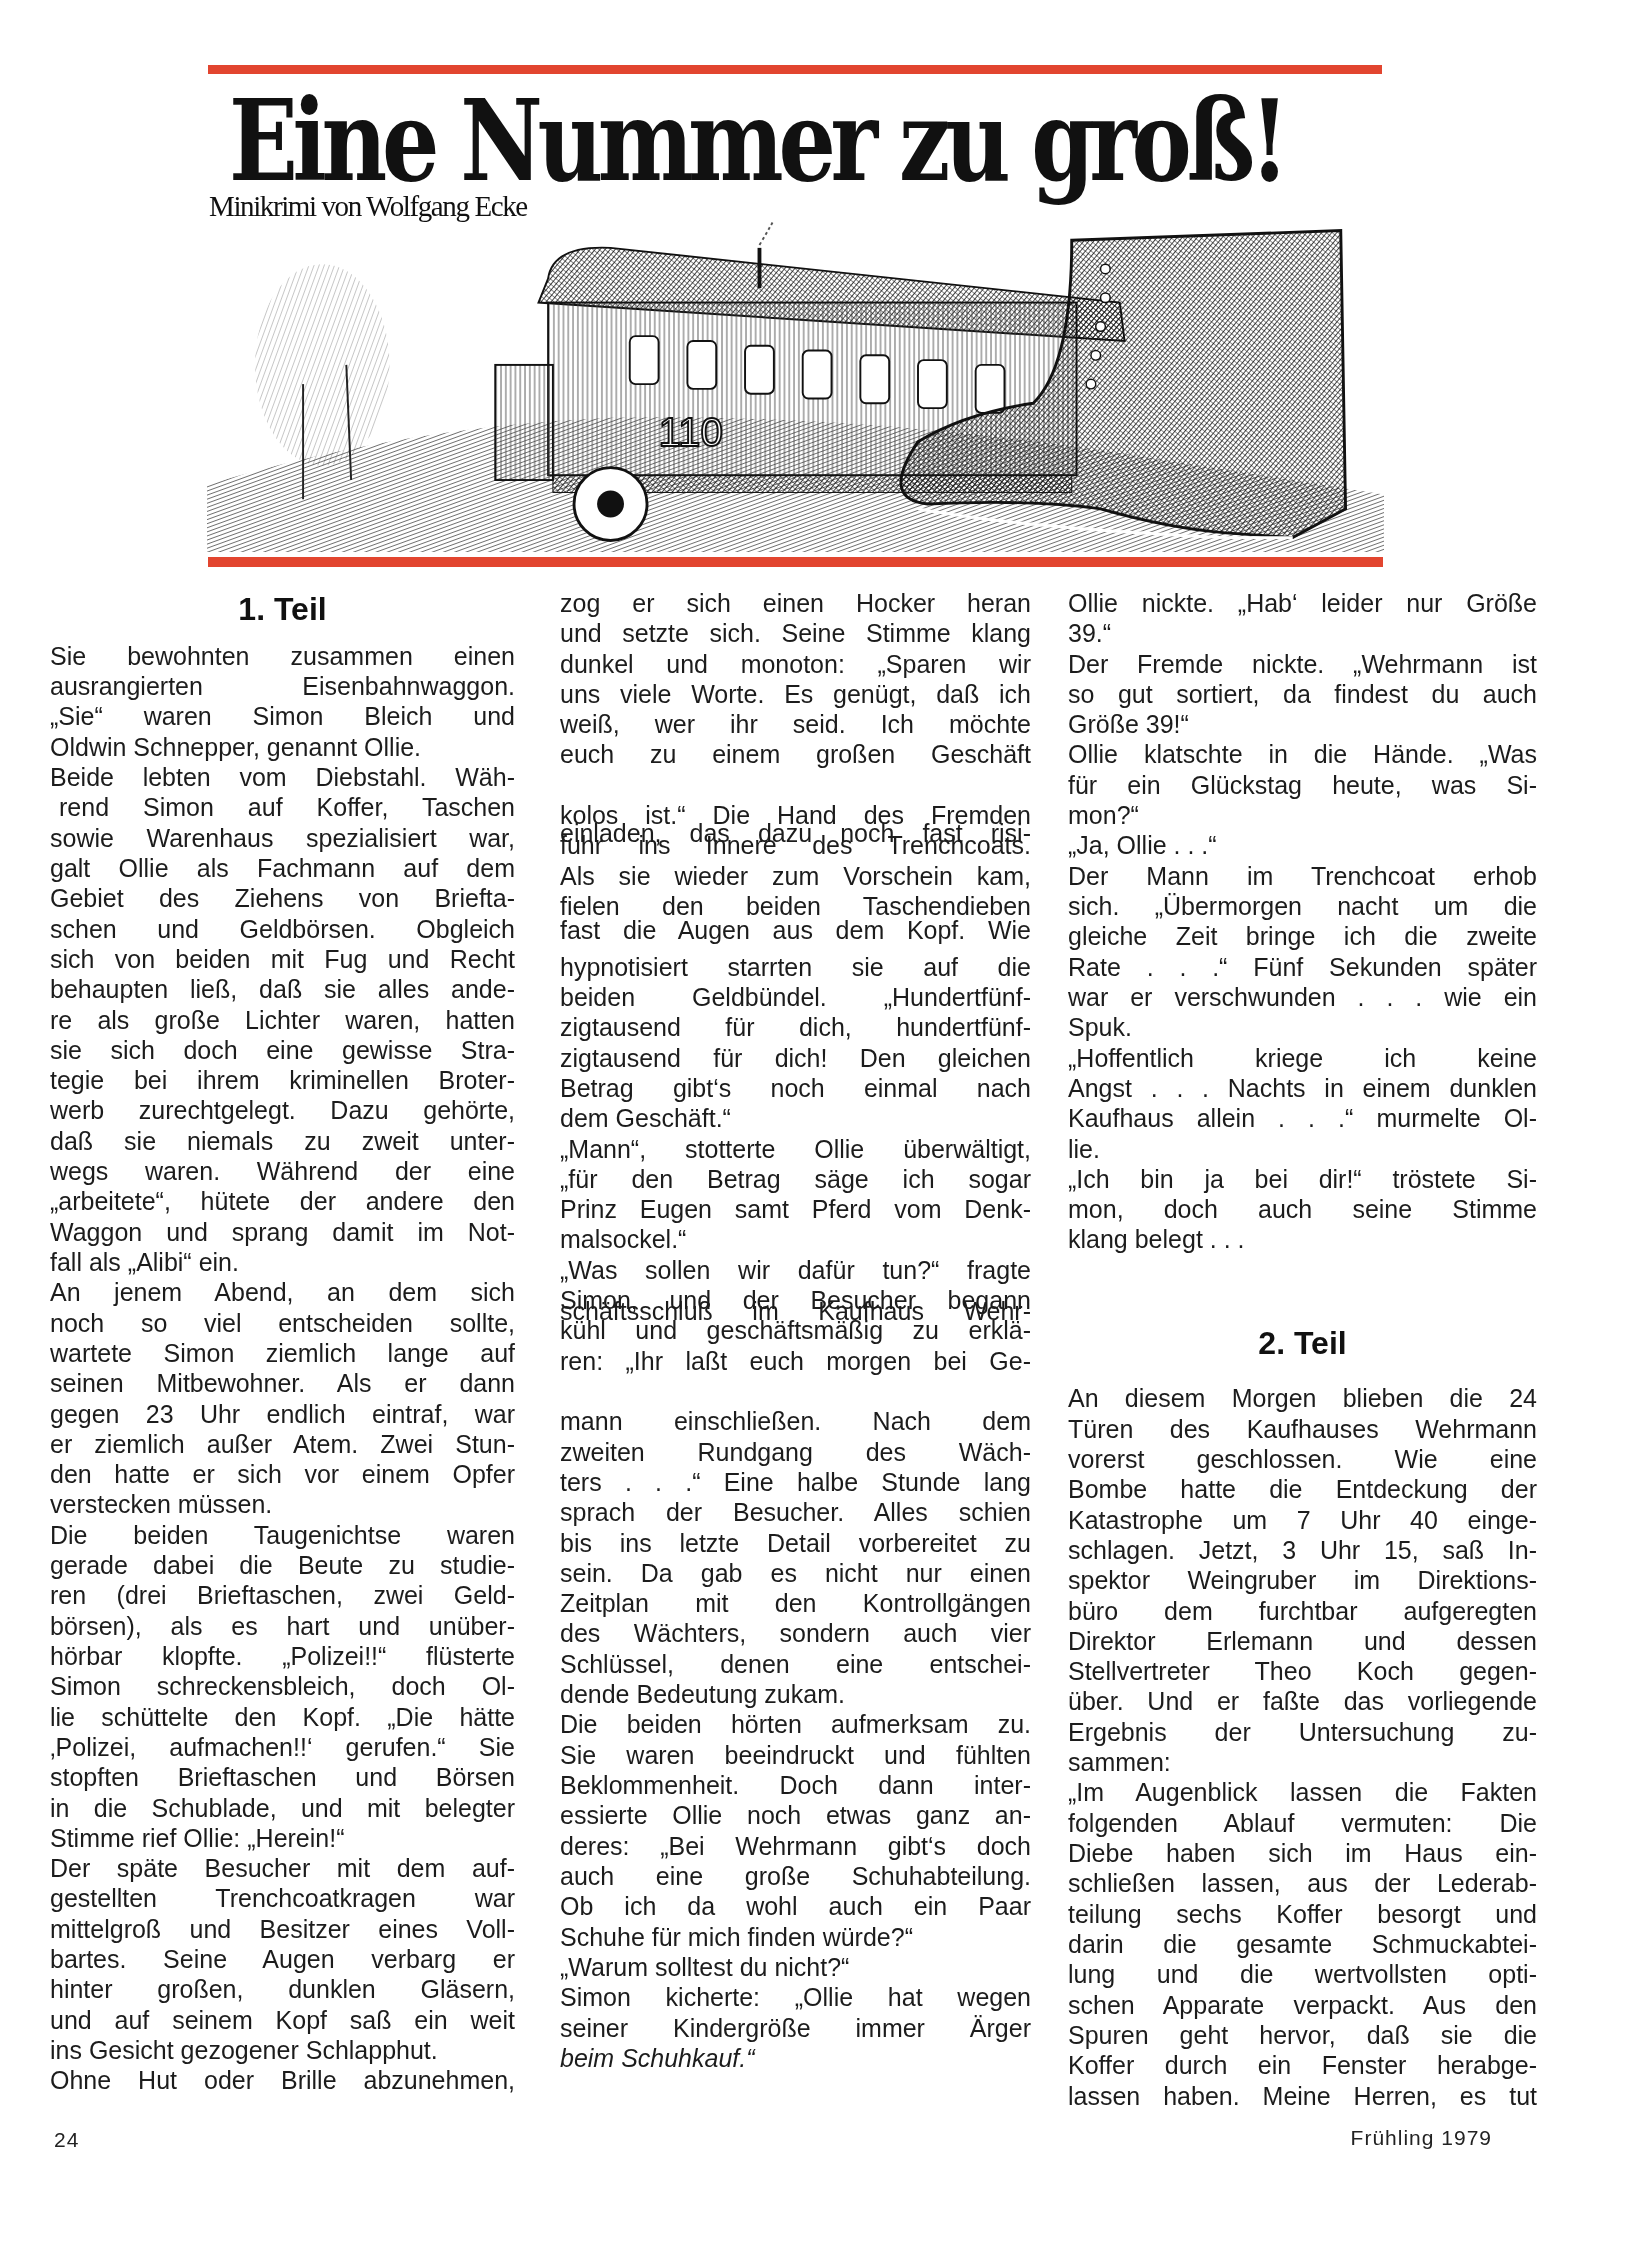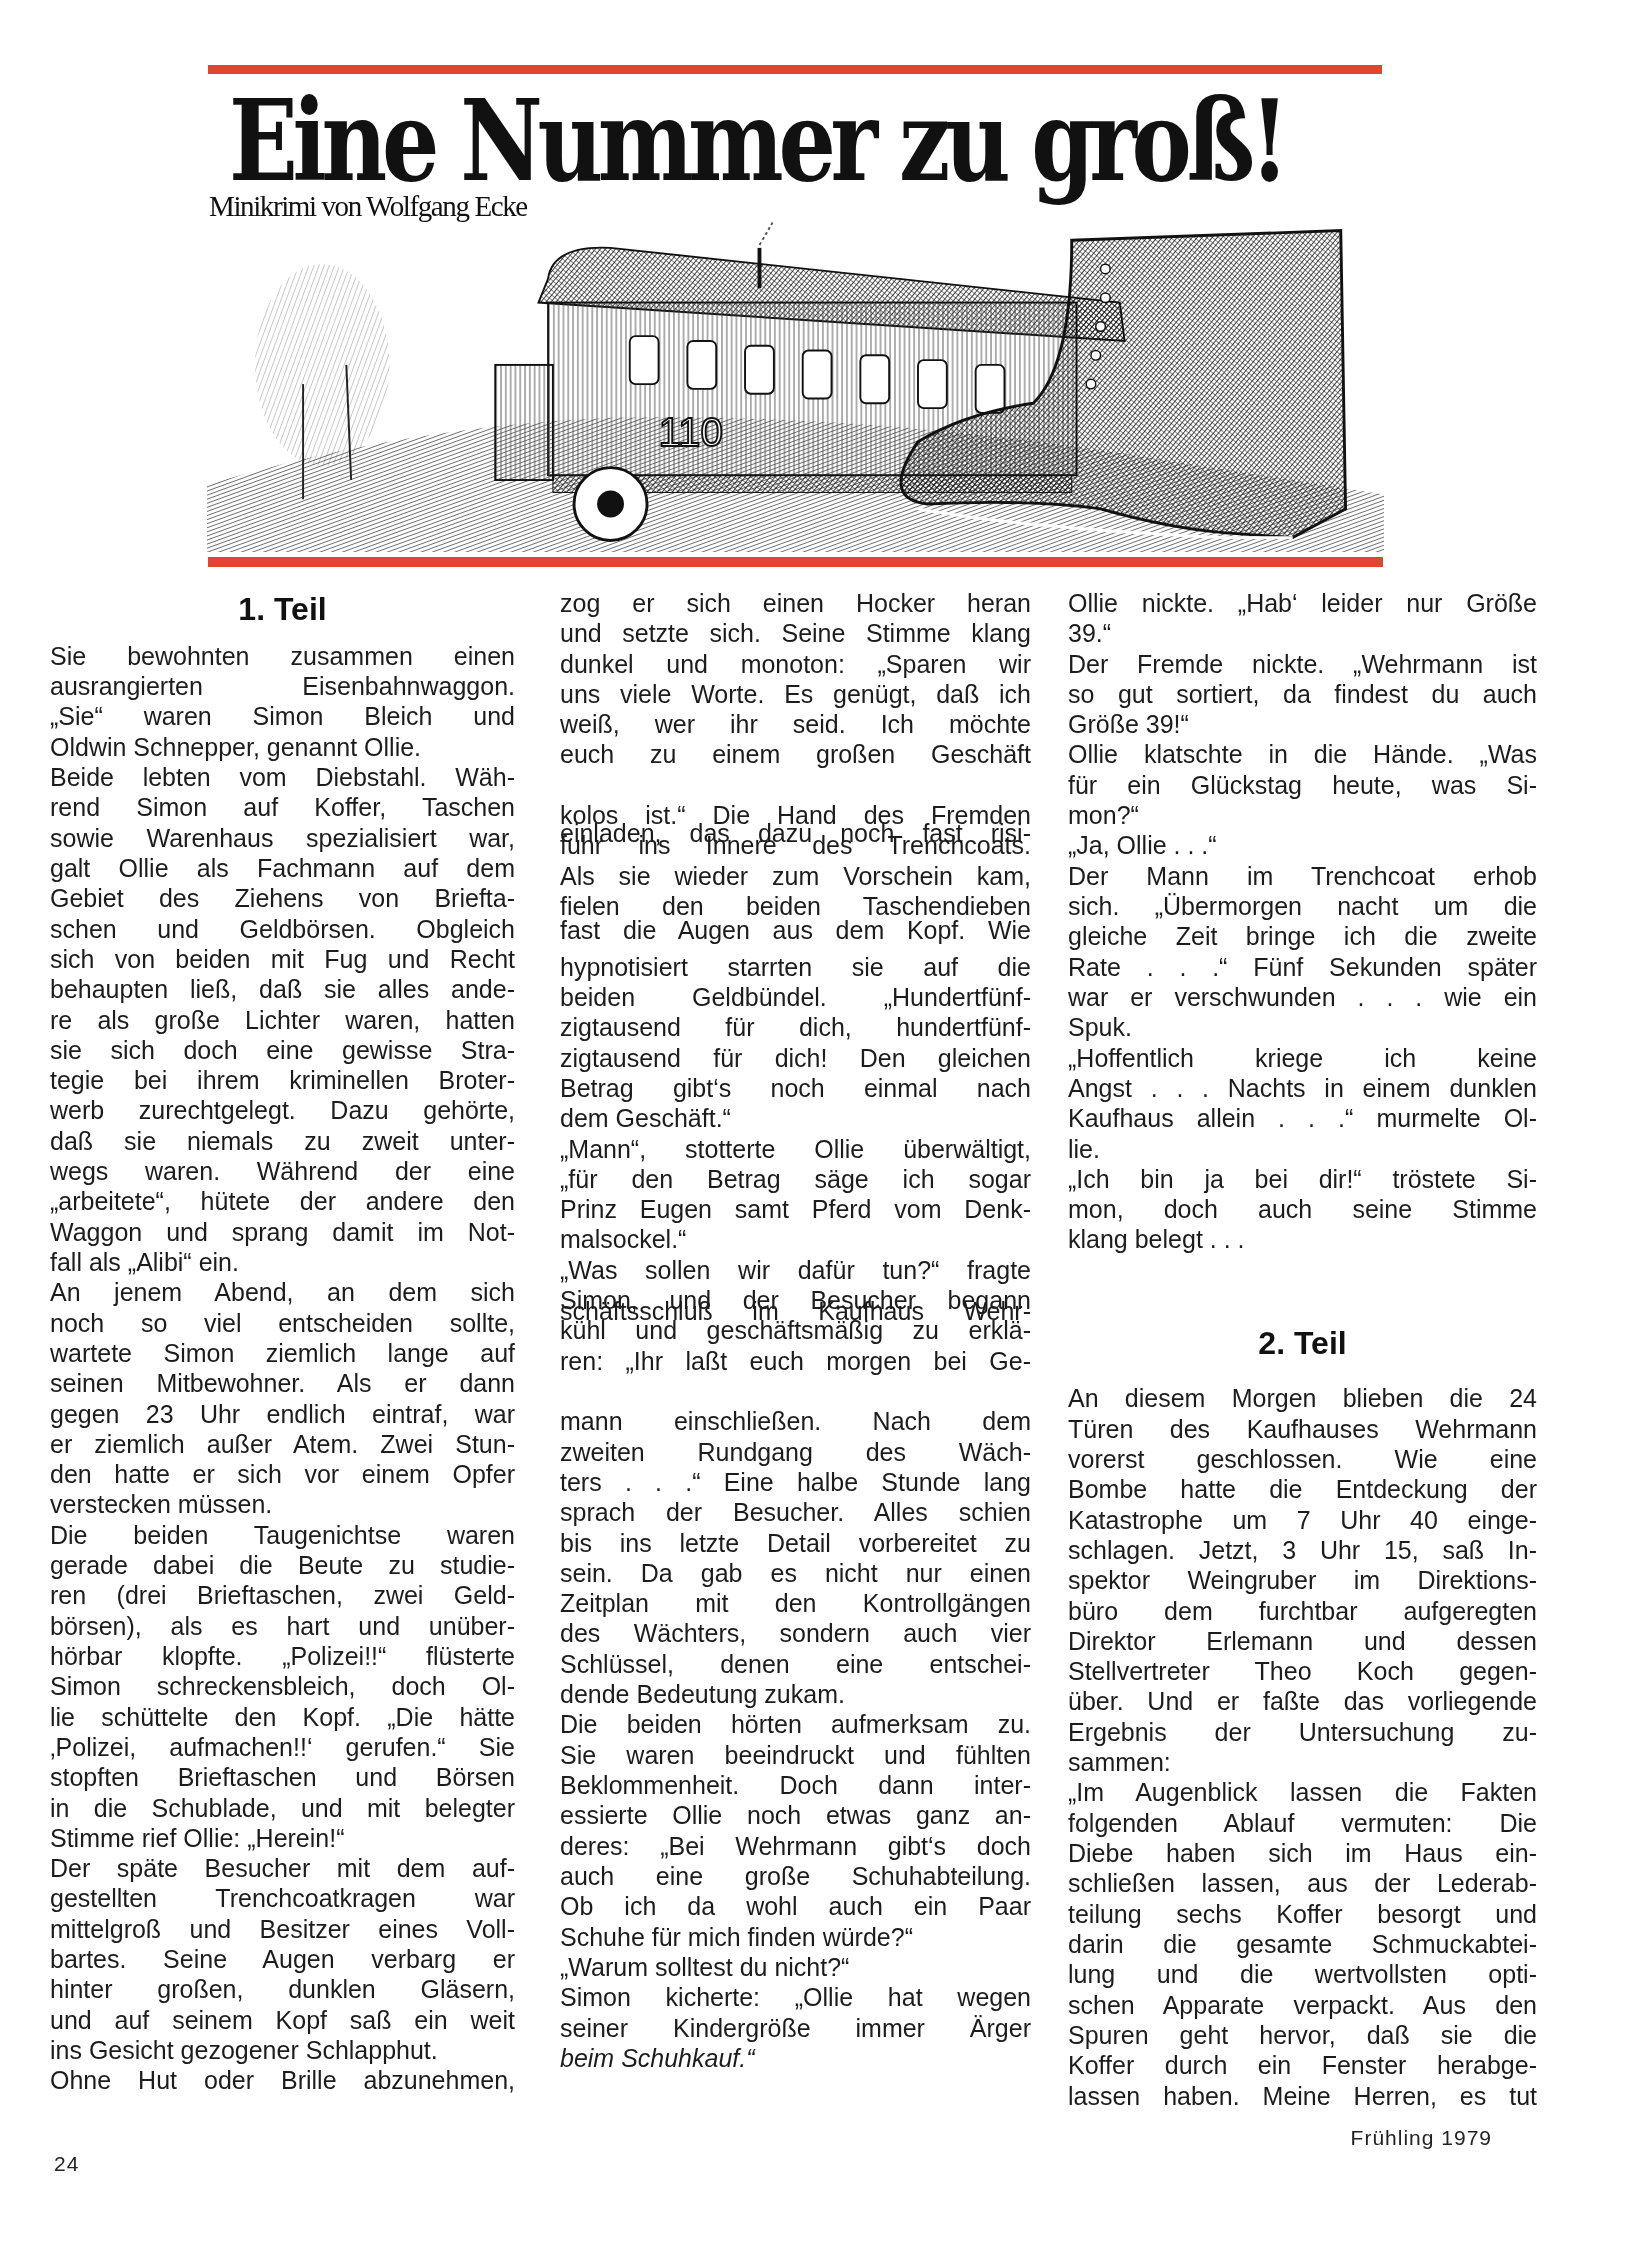--- a/index.html
+++ b/index.html
@@ -89,21 +89,21 @@
 
 <div class="heading" style="left:50px; top:592px; width:465px;">1. Teil</div>
 <div class="heading" style="left:1068px; top:1326px; width:469px;">2. Teil</div>
 
 <div class="col col-1" id="col1">
     <div class="line" style="top: 641px;">Sie bewohnten zusammen einen</div>
     <div class="line" style="top: 671px;">ausrangierten Eisenbahnwaggon.</div>
     <div class="line" style="top: 701px;">„Sie“ waren Simon Bleich und</div>
     <div class="line last" style="top: 732px;">Oldwin Schnepper, genannt Ollie.</div>
     <div class="line" style="top: 762px;">Beide lebten vom Diebstahl. Wäh-</div>
-    <div class="line" style="top: 792px;">rend Simon auf Koffer, Taschen</div>
+    <div class="line" style="top: 792px; margin-left: 9px;">rend Simon auf Koffer, Taschen</div>
     <div class="line" style="top: 823px;">sowie Warenhaus spezialisiert war,</div>
     <div class="line" style="top: 853px;">galt Ollie als Fachmann auf dem</div>
     <div class="line" style="top: 883px;">Gebiet des Ziehens von Briefta-</div>
     <div class="line" style="top: 914px;">schen und Geldbörsen. Obgleich</div>
     <div class="line" style="top: 944px;">sich von beiden mit Fug und Recht</div>
     <div class="line" style="top: 974px;">behaupten ließ, daß sie alles ande-</div>
     <div class="line" style="top: 1005px;">re als große Lichter waren, hatten</div>
     <div class="line" style="top: 1035px;">sie sich doch eine gewisse Stra-</div>
     <div class="line" style="top: 1065px;">tegie bei ihrem kriminellen Broter-</div>
     <div class="line" style="top: 1095px;">werb zurechtgelegt. Dazu gehörte,</div>
@@ -233,15 +233,15 @@
     <div class="line" style="top: 1868px;">schließen lassen, aus der Lederab-</div>
     <div class="line" style="top: 1899px;">teilung sechs Koffer besorgt und</div>
     <div class="line" style="top: 1929px;">darin die gesamte Schmuckabtei-</div>
     <div class="line" style="top: 1959px;">lung und die wertvollsten opti-</div>
     <div class="line" style="top: 1990px;">schen Apparate verpackt. Aus den</div>
     <div class="line" style="top: 2020px;">Spuren geht hervor, daß sie die</div>
     <div class="line" style="top: 2050px;">Koffer durch ein Fenster herabge-</div>
     <div class="line" style="top: 2081px;">lassen haben. Meine Herren, es tut</div>
   </div>
 
-<div class="footer" style="left:54px; top:2127px;margin-top:24px;">24</div>
+<div class="footer" style="left:54px; top:2127px;">24</div>
 <div class="footer" style="right:137px; top:2125px;">Frühling 1979</div>
 
 
 </body></html>

